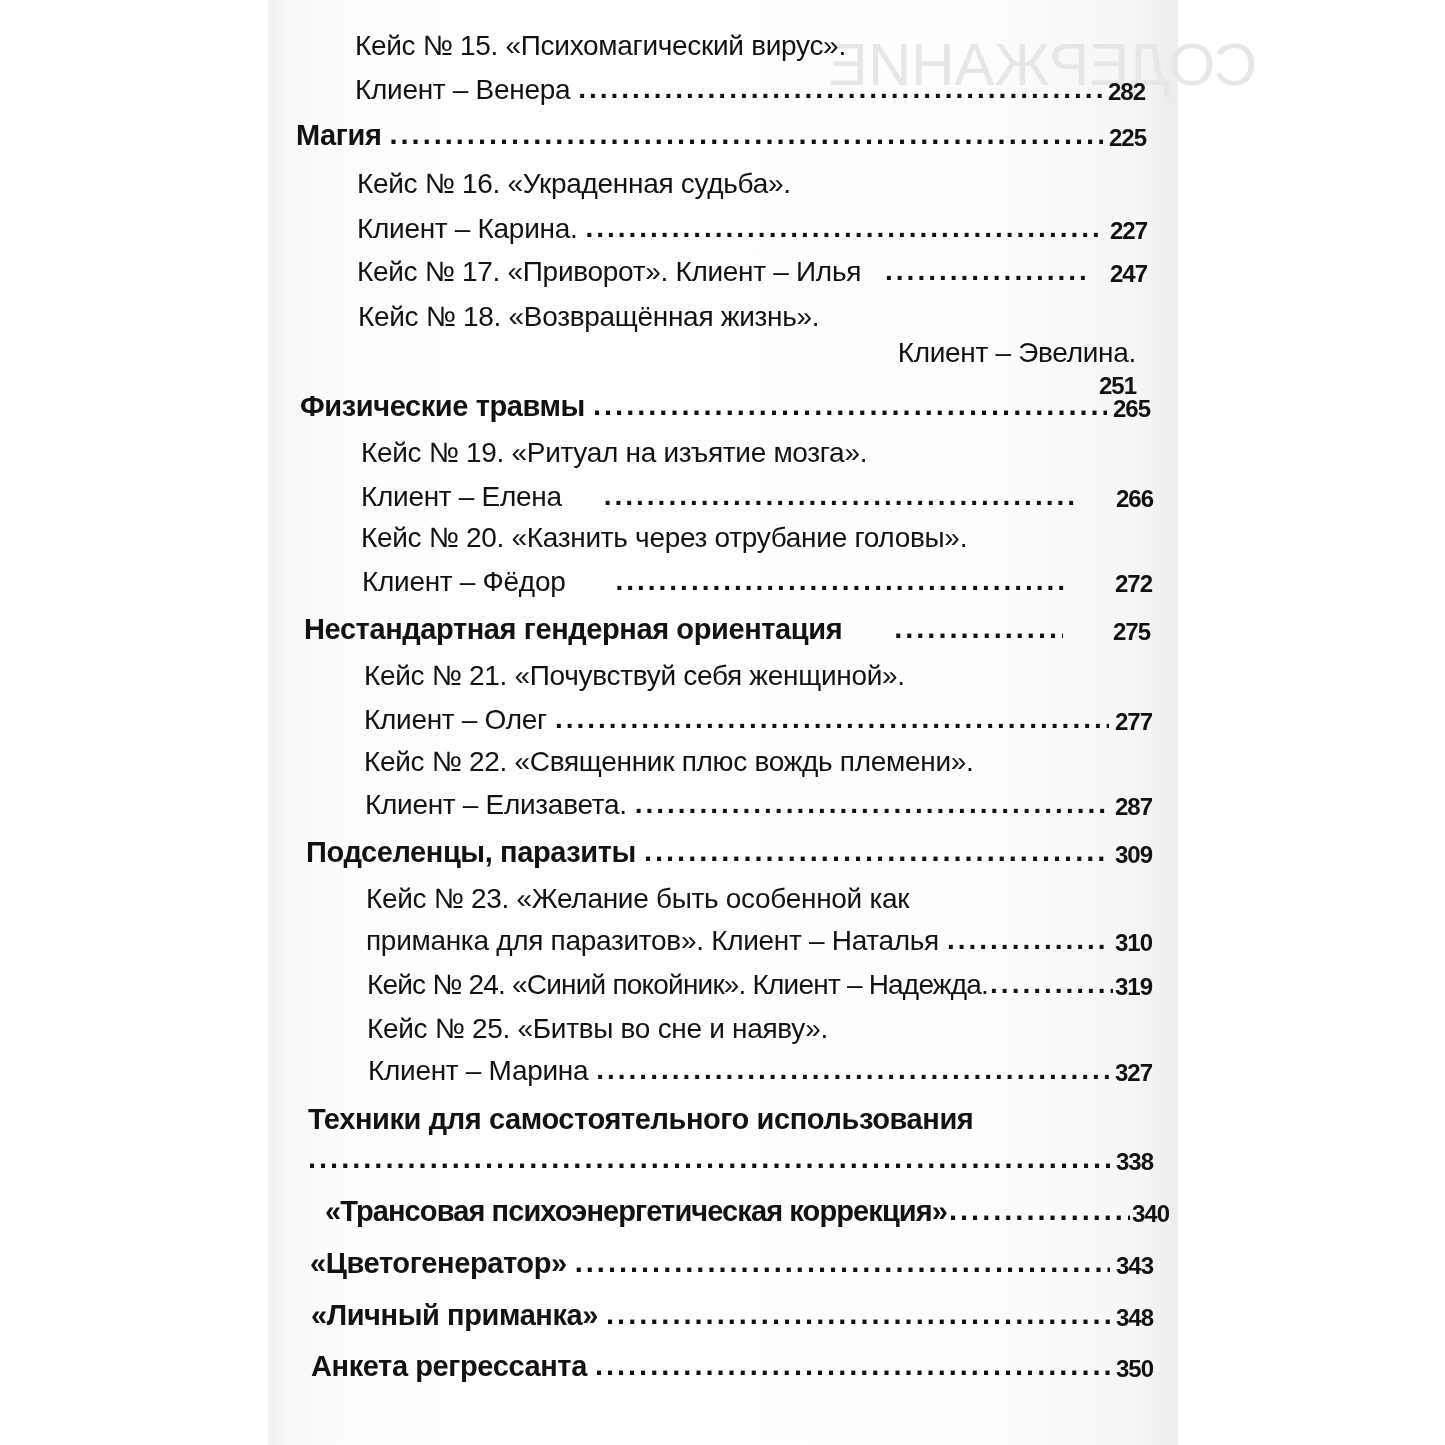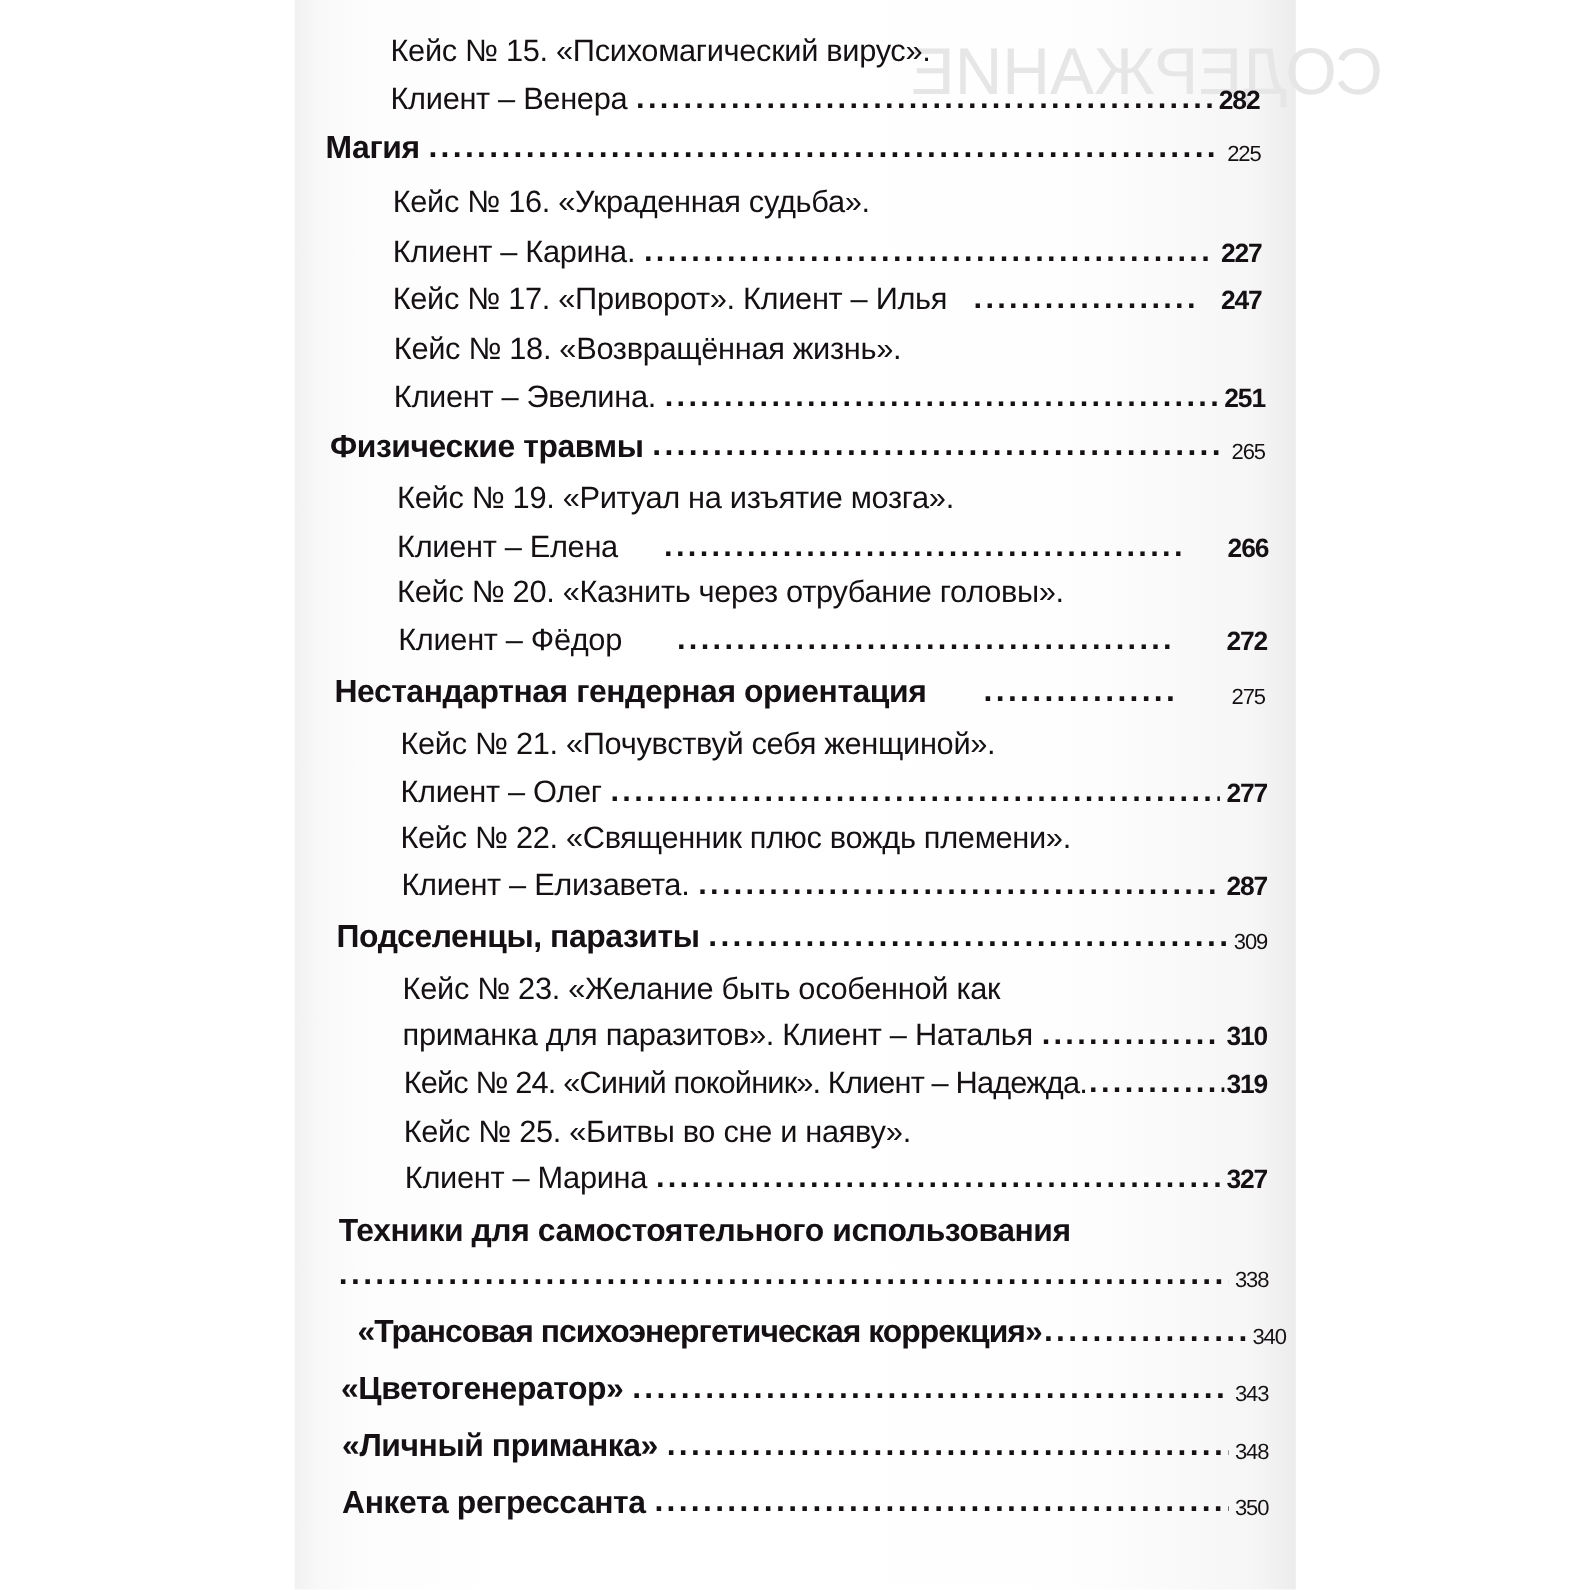--- a/index.html
+++ b/index.html
@@ -54,21 +54,21 @@
       font-size: 28px;
       font-weight: normal;
       letter-spacing: -0.3px;
     }
     .case .pg { font-size: 24px; font-weight: bold; letter-spacing: -1px; }
     .section {
       font-size: 29px;
       font-weight: bold;
       letter-spacing: -0.4px;
     }
-    .section .pg { font-size: 20px; font-weight: normal; letter-spacing: -1px; }
+    .section .pg { font-size: 24px; font-weight: bold; letter-spacing: -1px; }
   </style>
 </head>
 <body>
 
 <div class="page">
 
   <div class="ghost" style="left:560px; top:30px; font-size:60px;">СОДЕРЖАНИЕ</div>
 
   <div class="line case nodots" style="left:87px; top:22px; width:810px;">
     <span class="txt">Кейс № 15. «Психомагический вирус».</span>
@@ -96,21 +96,21 @@
 
   <div class="line case" style="left:89px; top:248px; width:790px;gap:16px;">
     <span class="txt">Кейс № 17. «Приворот». Клиент – Илья</span>
     <span class="dots"></span>
     <span class="pg">247</span>
   </div>
 
   <div class="line case nodots" style="left:90px; top:293px; width:800px;">
     <span class="txt">Кейс № 18. «Возвращённая жизнь».</span>
   </div>
-  <div class="line case" style="left:90px; top:337px; width:792px;">
+  <div class="line case" style="left:76px; top:337px; width:792px;flex-direction:column;">
     <span class="txt">Клиент – Эвелина.</span>
     <span class="dots"></span>
     <span class="pg">251</span>
   </div>
 
   <div class="line section" style="left:32px; top:383px; width:850px;">
     <span class="txt">Физические травмы</span>
     <span class="dots"></span>
     <span class="pg">265</span>
   </div>

